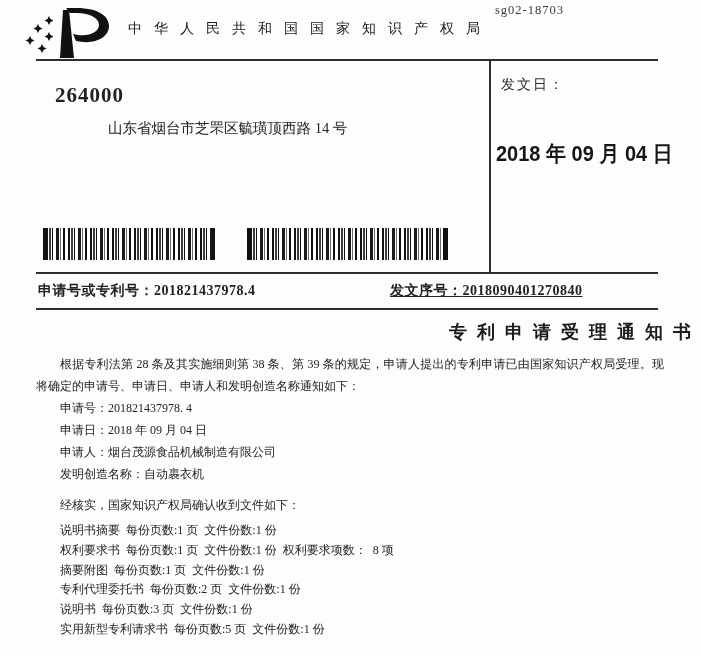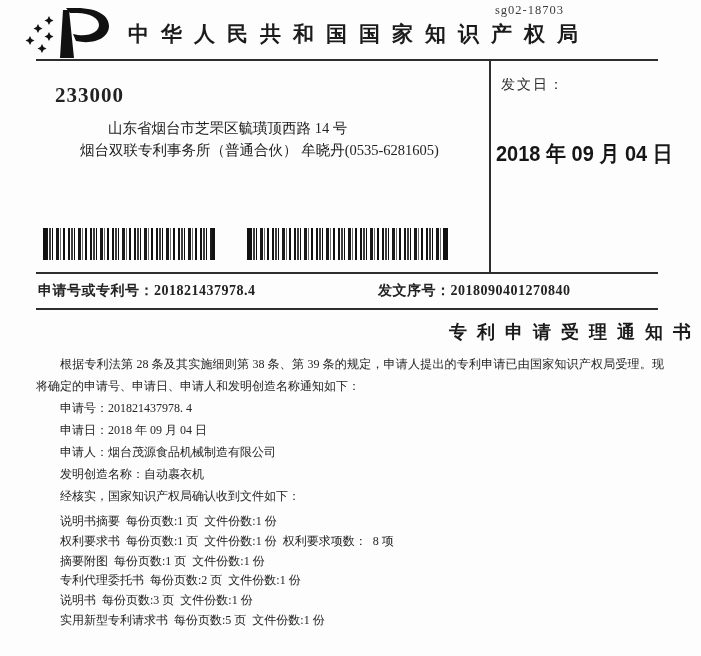--- a/index.html
+++ b/index.html
@@ -16,21 +16,21 @@
   .doc-code {
     position:absolute; top:3px; left:495px;
     font-size:12.5px; color:#3c3c3c; letter-spacing:1px;
   }
   .logo {
     position:absolute; left:16px; top:4px;
     width:104px; height:58px;
   }
   .header-title {
     position:absolute; top:20px; left:128px;
-    font-size:21px; font-weight:bold; letter-spacing:12px;
+    font-size:14px; font-weight:normal; letter-spacing:12px;
     white-space:nowrap; color:#1b1b1b;
   }
   .rule { position:absolute; left:36px; width:622px; height:2px; background:#2e2e2e; }
   .rule-top    { top:59px; }
   .rule-mid    { top:272px; }
   .rule-bottom { top:308px; }
   .v-divider {
     position:absolute; left:489px; top:60px;
     width:2px; height:212px; background:#2e2e2e;
   }
@@ -60,36 +60,36 @@
       #0f0f0f 6px 7px, #fff 7px 10px,
       #1a1a1a 10px 13px, #fff 13px 14px,
       #6a6a6a 14px 15px, #fff 15px 17px,
       #101010 17px 19px, #fff 19px 22px);
   }
   .barcode-1 { left:43px;  width:172px; }
   .barcode-2 { left:247px; width:201px; }
   .ref-row { position:absolute; top:282px; left:38px; width:620px; font-size:14px; white-space:nowrap; }
   .ref-item { position:absolute; top:0; }
   .ref-appl   { left:0; }
-  .ref-serial { left:340px; }
+  .ref-serial { left:352px;text-decoration:underline; }
   .ref-label { font-weight:600; letter-spacing:0.5px; }
   .ref-value { font-weight:bold; letter-spacing:0.5px; }
   .notice-title {
     position:absolute; top:320px; left:0; width:100%;
     text-align:right; text-indent:10px;
     font-size:18px; font-weight:bold; letter-spacing:10px;
     color:#1b1b1b;
   }
   .body-block {
     position:absolute; top:353px; left:36px; width:628px;
     font-size:12px; line-height:22px; color:#242424;
   }
   .paragraph { text-indent:2em; text-align:justify; }
   .field-line, .doc-line, .confirm-line { margin-left:2em; white-space:pre-wrap; }
-  .confirm-line { margin-top:0; }
+  .confirm-line { margin-top:9px; }
   .doc-list { margin-top:5px; }
   .doc-line { line-height:19.8px; }
 </style>
 </head>
 <body>
 
 <div class="page">
 
   <div class="doc-code">sg02-18703</div>
 
@@ -103,23 +103,22 @@
       <path d="M14 32 l1.5 3 3 1.5 -3 1.5 -1.5 3 -1.5 -3 -3 -1.5 3 -1.5 Z"></path>
       <path d="M26 40 l1.5 3 3 1.5 -3 1.5 -1.5 3 -1.5 -3 -3 -1.5 3 -1.5 Z"></path>
     </g>
   </svg>
 
   <div class="header-title">中华人民共和国国家知识产权局</div>
 
   <div class="rule rule-top"></div>
   <div class="v-divider"></div>
 
-  <div class="postal-code">233000</div>
+  <div class="postal-code">264000</div>
   <div class="addr1">山东省烟台市芝罘区毓璜顶西路 14 号</div>
-  <div class="addr2">烟台双联专利事务所（普通合伙）  牟晓丹(0535-6281605)</div>
 
   <div class="issue-date-label">发文日：</div>
   <div class="issue-date">2018 年 09 月 04 日</div>
 
   <div class="barcode barcode-1"></div>
   <div class="barcode barcode-2"></div>
 
   <div class="rule rule-mid"></div>
 
   <div class="ref-row">

